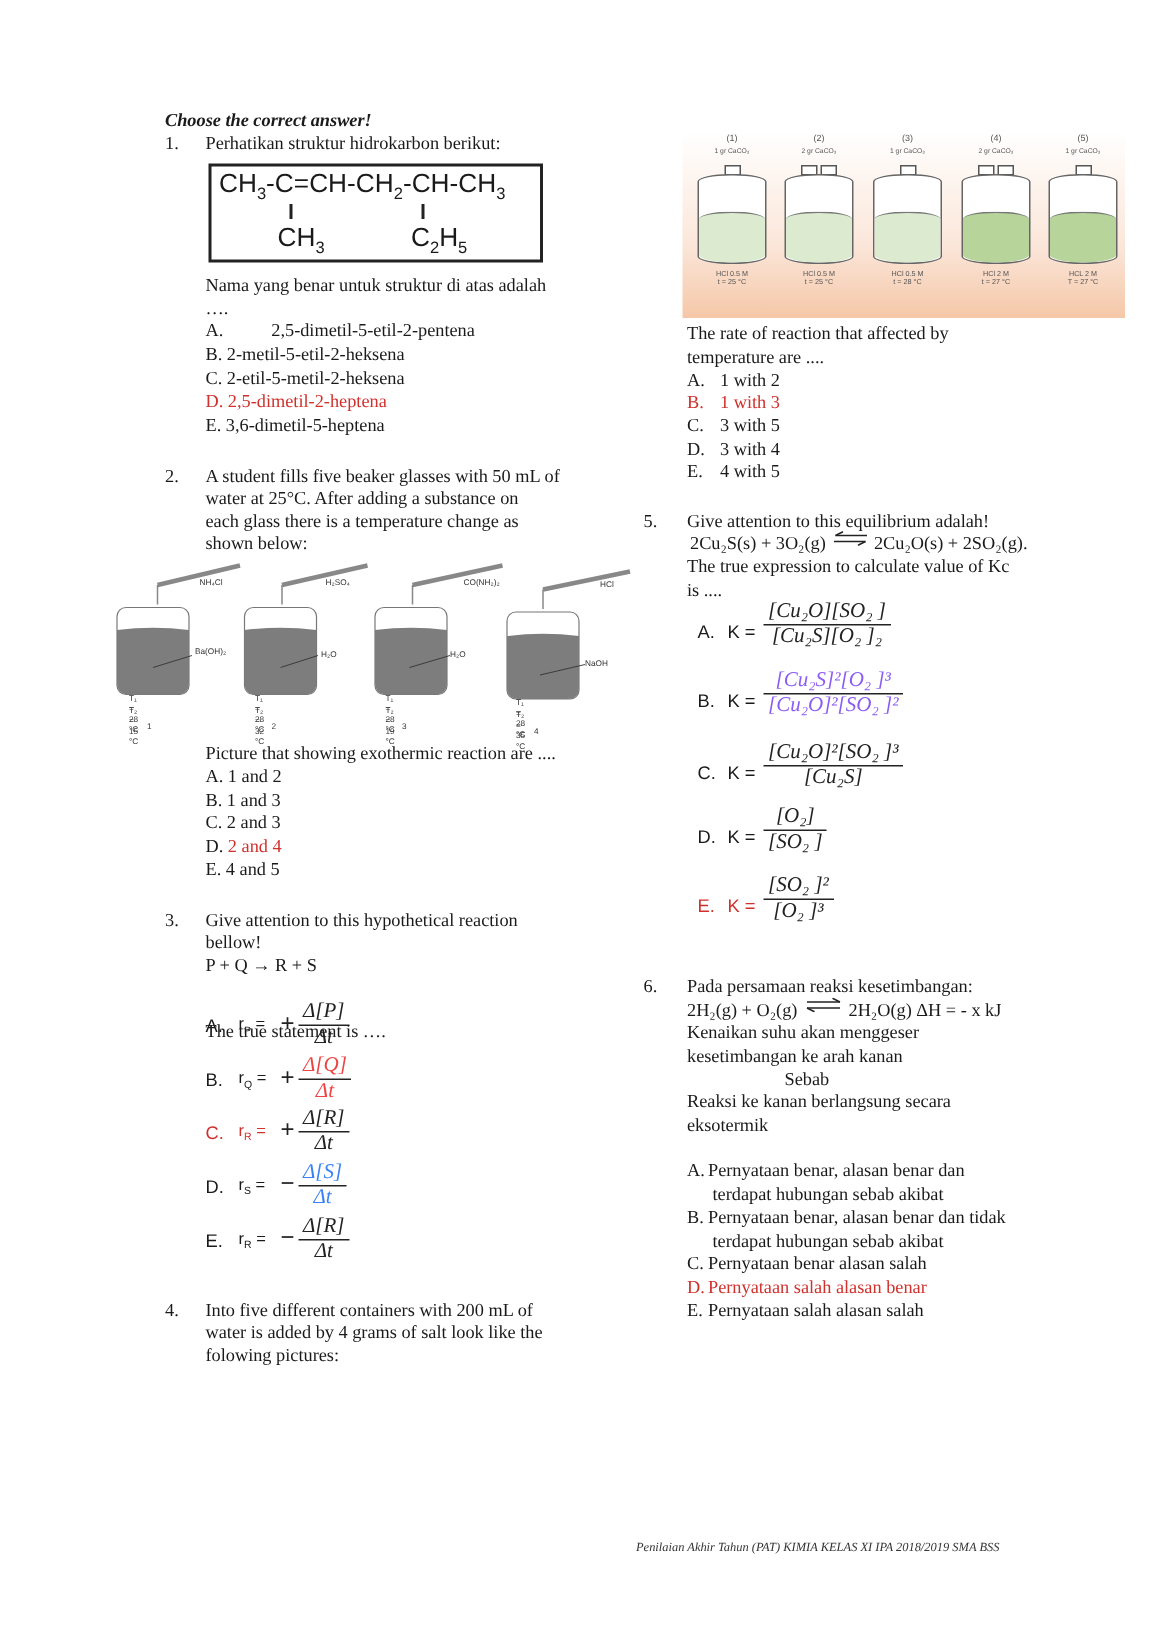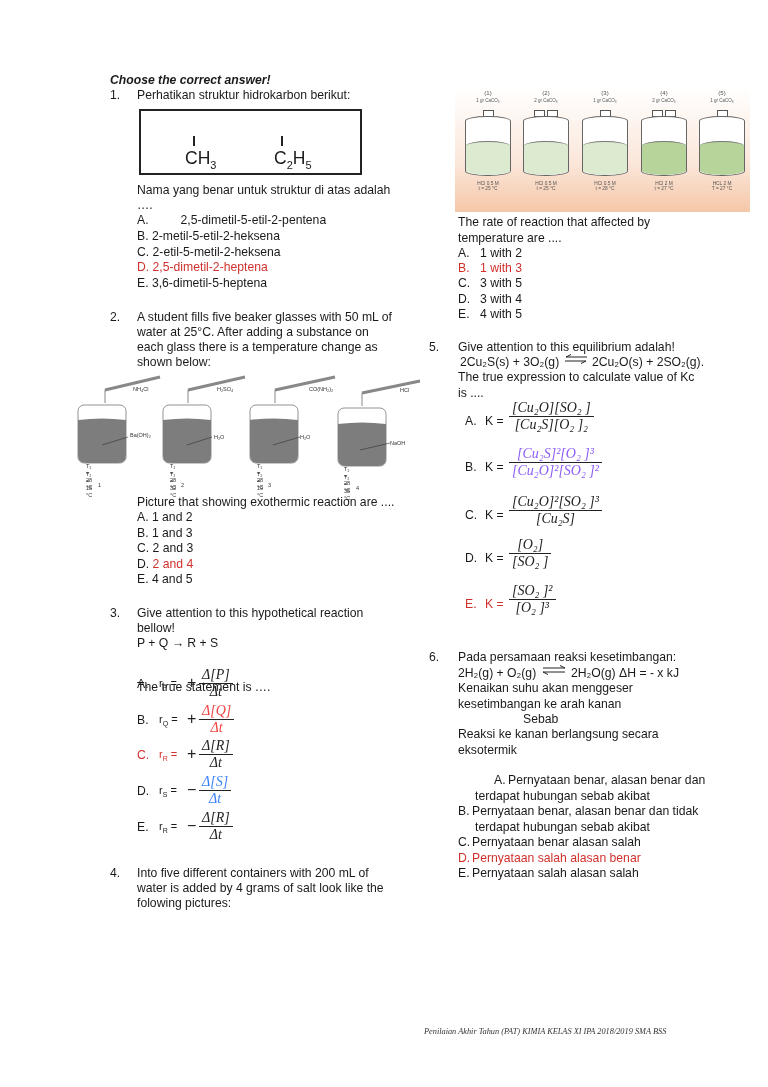--- a/index.html
+++ b/index.html
@@ -1,20 +1,20 @@
 <!DOCTYPE html>
 <html><head>
 <meta charset="utf-8">
 <style>
   html, body { margin: 0; padding: 0; background: #ffffff; }
   body { width: 768px; height: 1087px; position: relative; overflow: hidden;
          font-family: "Liberation Sans", sans-serif; color: #1a1a1a; font-size: 12.2px; }
   .abs { position: absolute; }
   .red { color: #d0312d; }
-  .line { position: absolute; white-space: nowrap; line-height: 15px; }
+  .line { position: absolute; white-space: nowrap; line-height: 15px; font-family: Liberation Serif, serif; }
   .title { font-weight: bold; font-style: italic; }
   .num { position: absolute; }
   .frac { position: absolute; display: inline-flex; flex-direction: column; align-items: center;
           font-family: "Liberation Serif", serif; font-style: italic; font-size: 14px; }
   .frac .n { padding: 0 3px; line-height: 16px; white-space: nowrap; }
   .frac .bar { width: 100%; border-top: 1px solid #222; }
   .frac .d { padding: 0 3px; line-height: 16px; white-space: nowrap; }
   .struct-box { position: absolute; left: 139px; top: 109px; width: 223px; height: 66px;
                 border: 2px solid #222; box-sizing: border-box; }
   .struct-box .row { position: absolute; white-space: nowrap; font-size: 17.5px; }
@@ -25,20 +25,23 @@
             font-style: italic; font-size: 8.3px; color: #333; white-space: nowrap; }
 </style>
 </head>
 <body>
 
 <div class="line title" style="left:110px; top:73px;">Choose the correct answer!</div>
 
 <div class="num line" style="left:110px; top:88px;">1.</div>
 <div class="line" style="left:137px; top:88px;">Perhatikan struktur hidrokarbon berikut:</div>
 <div class="struct-box">
+  <div class="row" style="left:5px; top:1px;">
+    <span>CH</span><sub>3</sub><span>-C=CH-CH</span><sub>2</sub><span>-CH-CH</span><sub>3</sub>
+  </div>
   <div class="abs" style="left:52px; top:25px; width:1.5px; height:10px; background:#222;"></div>
   <div class="abs" style="left:140px; top:25px; width:1.5px; height:10px; background:#222;"></div>
   <div class="row" style="left:44px; top:37px;">
     <span>CH</span><sub>3</sub>
   </div>
   <div class="row" style="left:133px; top:37px;">
     <span>C</span><sub>2</sub><span>H</span><sub>5</sub>
   </div>
 </div>
 <div class="line" style="left:137px; top:183px;">Nama yang benar untuk struktur di atas adalah</div>
@@ -326,21 +329,21 @@
       </svg>
   </span>
   <span>2H₂O(g) ΔH = - x kJ</span>
 </div>
 <div class="line" style="left:458px; top:681px;">Kenaikan suhu akan menggeser</div>
 <div class="line" style="left:458px; top:697px;">kesetimbangan ke arah kanan</div>
 <div class="line" style="left:523px; top:712px;">Sebab</div>
 <div class="line" style="left:458px; top:727px;">Reaksi ke kanan berlangsung secara</div>
 <div class="line" style="left:458px; top:743px;">eksotermik</div>
 
-<div class="line" style="left:458px; top:773px;margin-left:36px;"><span style="display:inline-block;width:14px;">A.</span><span>Pernyataan benar, alasan benar dan</span></div>
+<div class="line" style="left:458px; top:773px;"><span style="display:inline-block;width:14px;">A.</span><span>Pernyataan benar, alasan benar dan</span></div>
 <div class="line" style="left:475px; top:789px;">terdapat hubungan sebab akibat</div>
 <div class="line" style="left:458px; top:804px;"><span style="display:inline-block;width:14px;">B.</span><span>Pernyataan benar, alasan benar dan tidak</span></div>
 <div class="line" style="left:475px; top:820px;">terdapat hubungan sebab akibat</div>
 <div class="line" style="left:458px; top:835px;"><span style="display:inline-block;width:14px;">C.</span><span>Pernyataan benar alasan salah</span></div>
 <div class="line red" style="left:458px; top:851px;"><span style="display:inline-block;width:14px;">D.</span><span>Pernyataan salah alasan benar</span></div>
 <div class="line" style="left:458px; top:866px;"><span style="display:inline-block;width:14px;">E.</span><span>Pernyataan salah alasan salah</span></div>
 
 <div class="footer">Penilaian Akhir Tahun (PAT)  KIMIA KELAS XI IPA 2018/2019 SMA BSS</div>
 
 </body></html>

